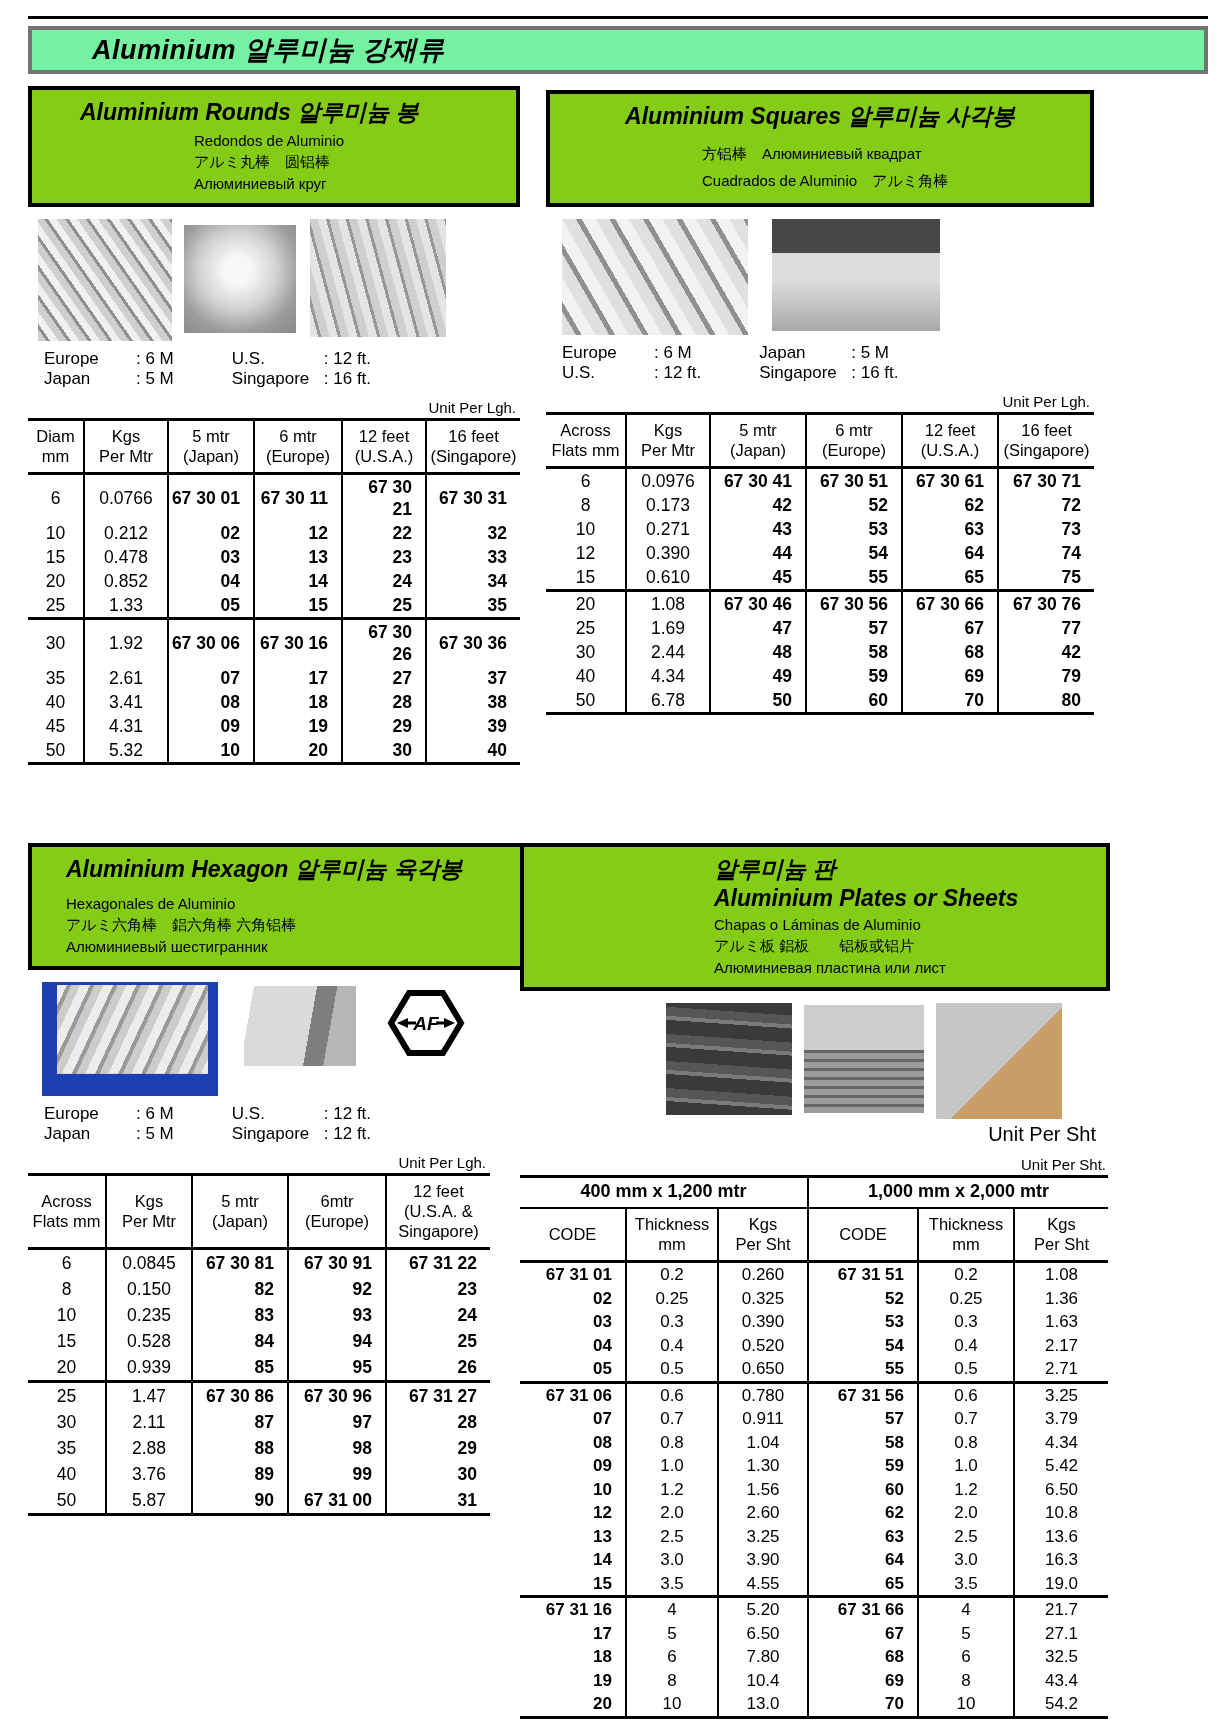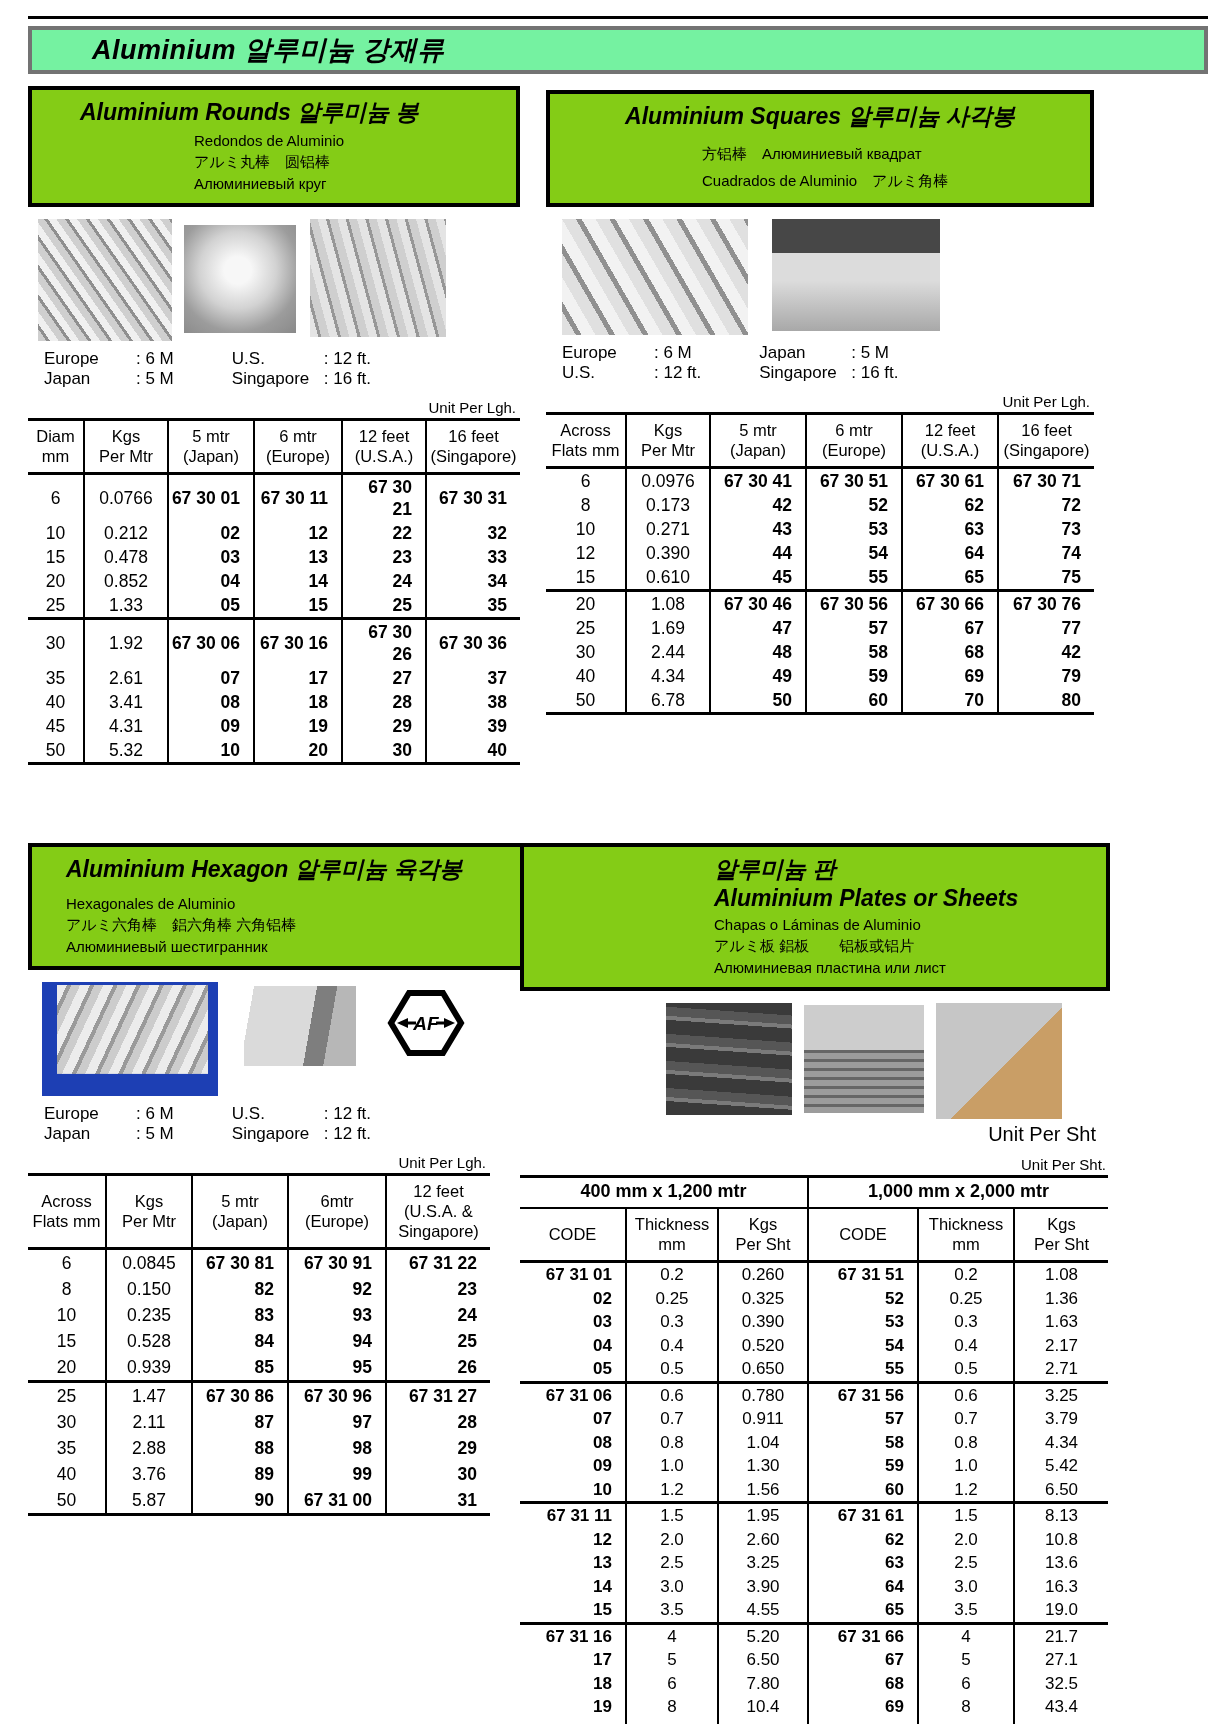--- a/index.html
+++ b/index.html
@@ -595,28 +595,20 @@
               <td class="a-c">5.42</td>
             </tr>
             <tr>
               <td class="a-r bold">10</td>
               <td class="a-c">1.2</td>
               <td class="a-c">1.56</td>
               <td class="a-r bold">60</td>
               <td class="a-c">1.2</td>
               <td class="a-c">6.50</td>
             </tr>
-            <tr class="group-sep">
-              <td class="a-r bold">67 31 11</td>
-              <td class="a-c">1.5</td>
-              <td class="a-c">1.95</td>
-              <td class="a-r bold">67 31 61</td>
-              <td class="a-c">1.5</td>
-              <td class="a-c">8.13</td>
-            </tr>
             <tr>
               <td class="a-r bold">12</td>
               <td class="a-c">2.0</td>
               <td class="a-c">2.60</td>
               <td class="a-r bold">62</td>
               <td class="a-c">2.0</td>
               <td class="a-c">10.8</td>
             </tr>
             <tr>
               <td class="a-r bold">13</td>

